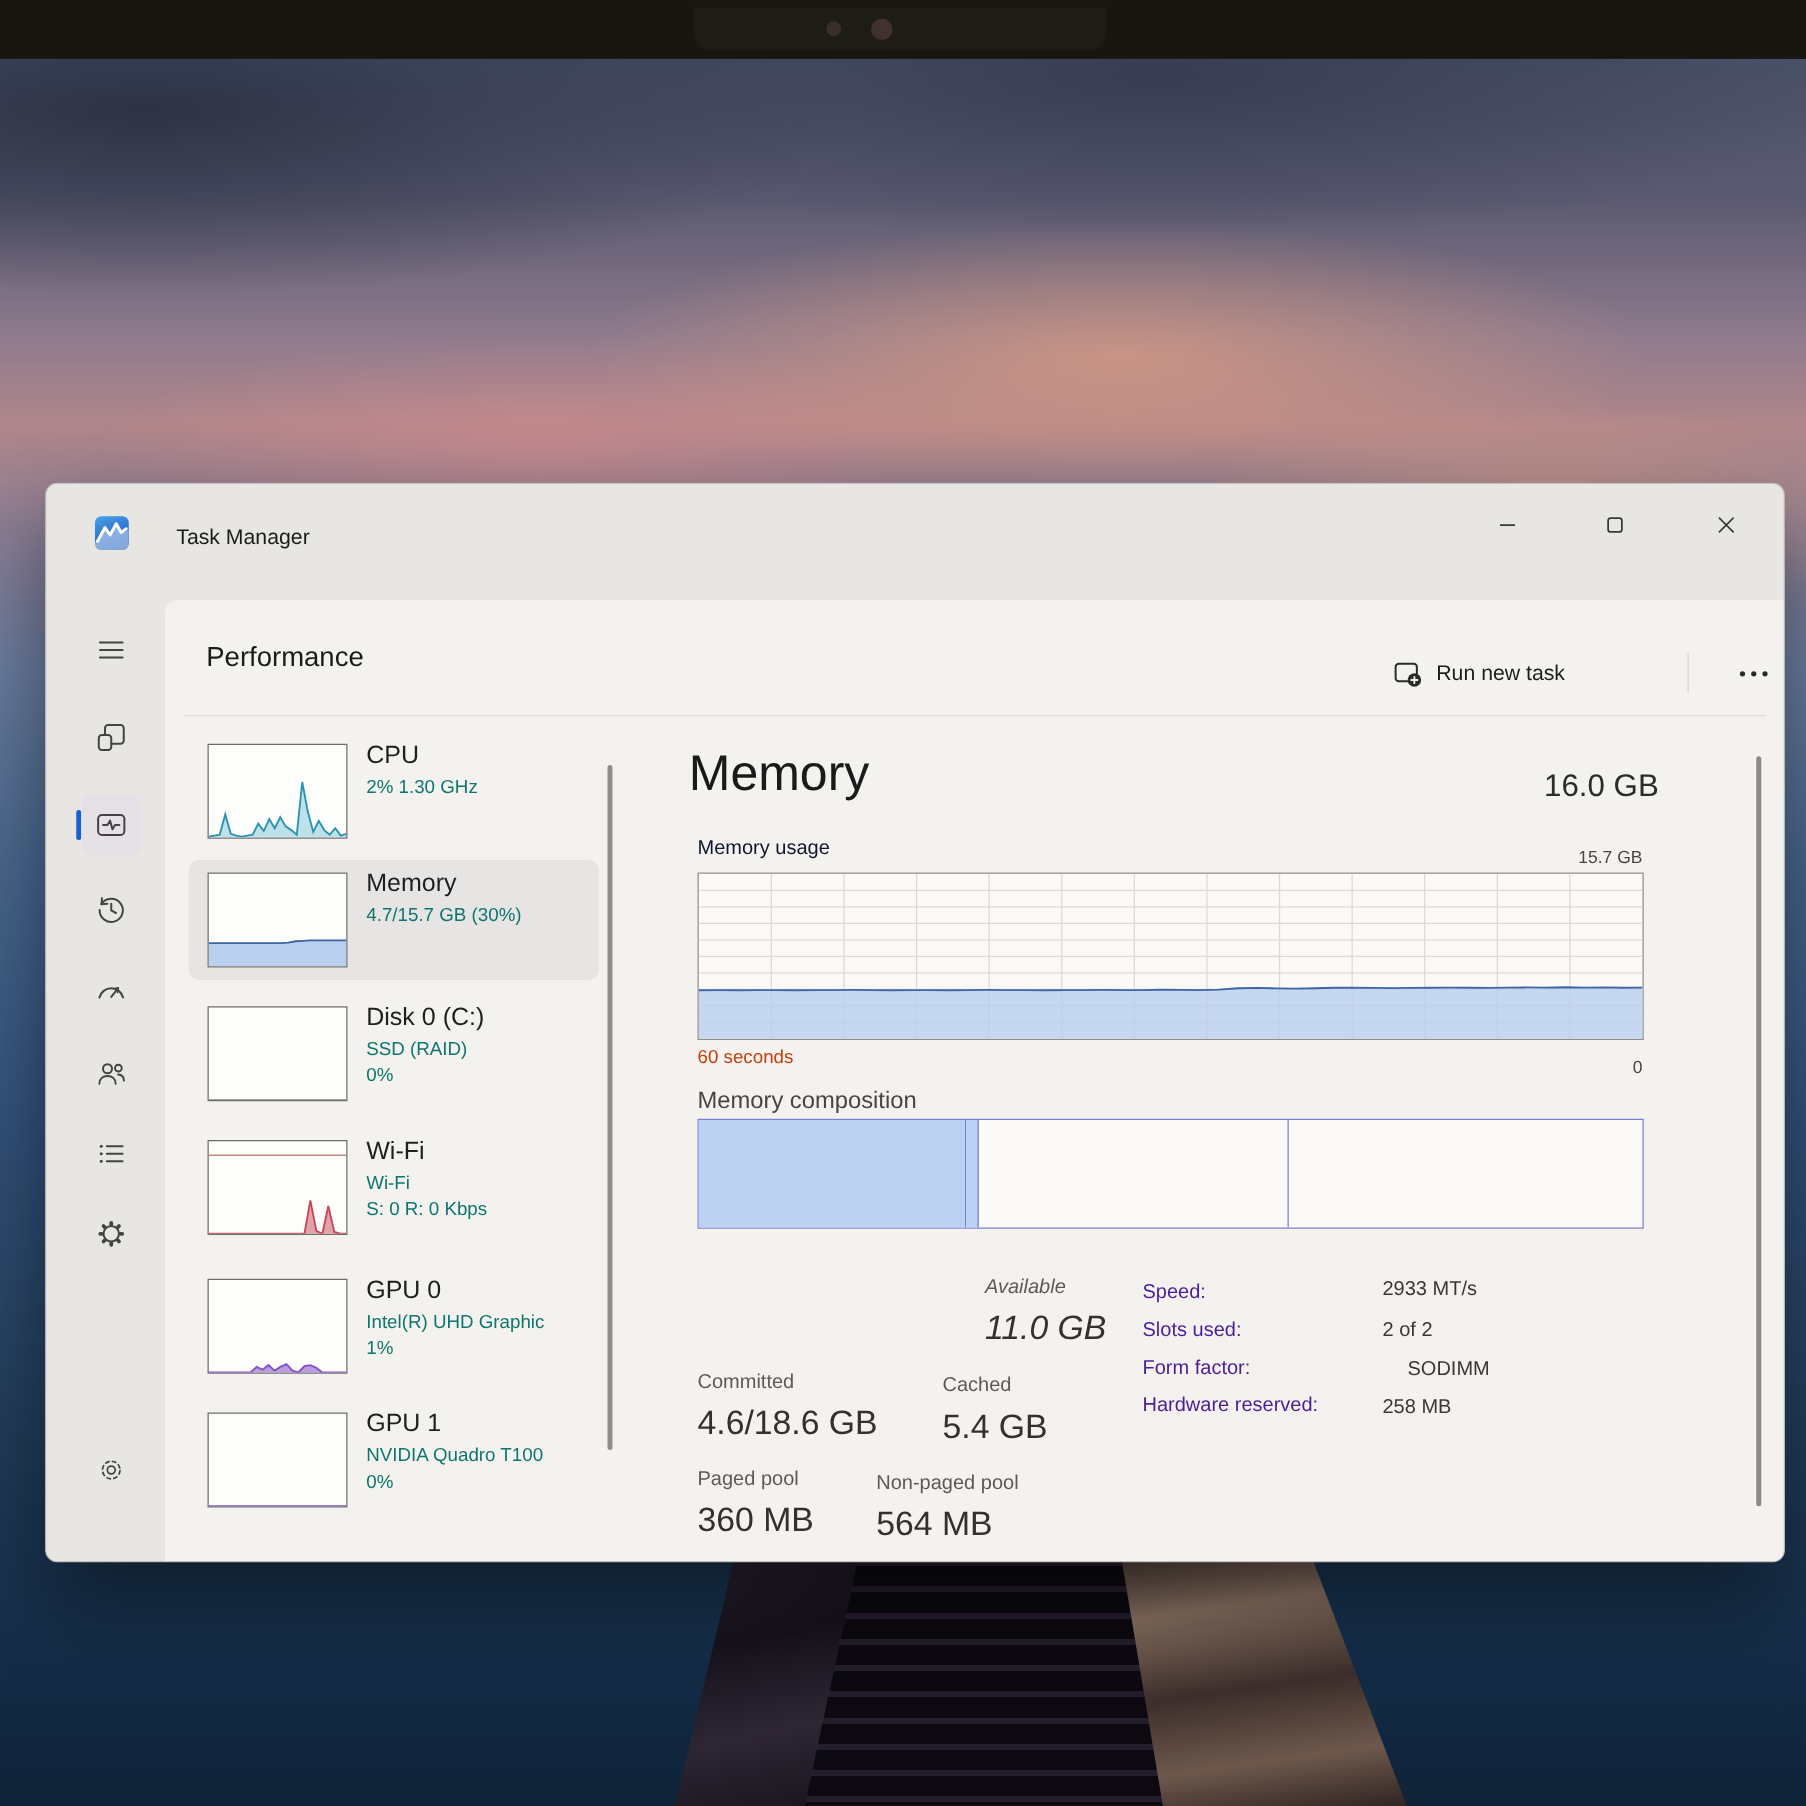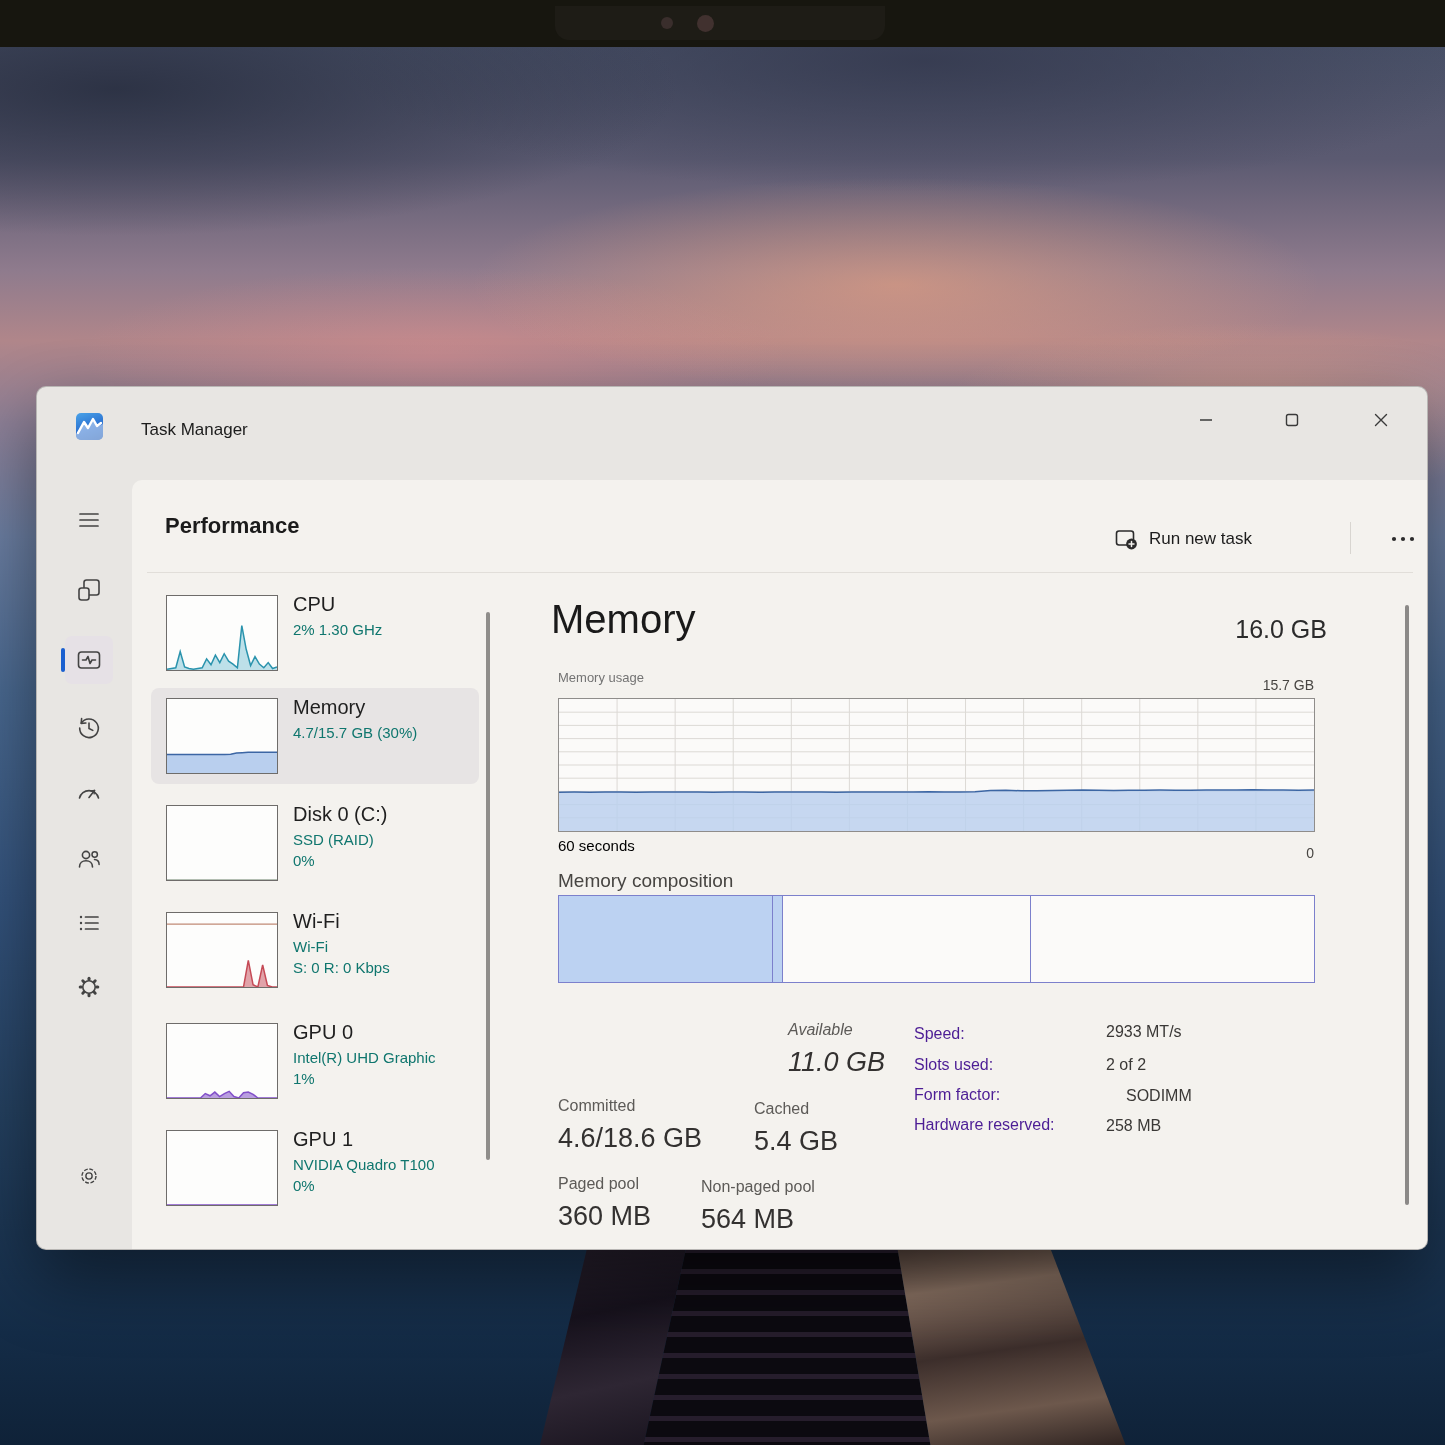--- a/index.html
+++ b/index.html
@@ -44,44 +44,44 @@
 
   
   .side-item { position:absolute; left:28px; width:48px; height:48px; border-radius:7px;
     display:flex; align-items:center; justify-content:center; }
   .side-item.selected { background:#e6e1e6; }
   .sel-bar { position:absolute; left:24px; width:4px; height:24px; border-radius:2px; background:#1a5fd0; }
 
   
   .card { position:absolute; left:95px; top:93px; right:0; bottom:0; background:#f4f2ee;
     border-top-left-radius:10px; }
-  .page-title { position:absolute; left:33px; top:33px; font-size:22px; font-weight:700; color:#1b1b1b; }
+  .page-title { position:absolute; left:33px; top:33px; font-size:22px; font-weight:400; color:#1b1b1b; }
   .run-task { position:absolute; left:982px; top:40px; height:38px; display:flex; align-items:center; gap:11px; color:#1d1d1d; font-size:17px; }
   .hdr-sep { position:absolute; left:1218px; top:42px; width:1px; height:32px; background:#d8d5d0; }
   .more-btn { position:absolute; left:1248px; top:40px; width:46px; height:38px; display:flex; align-items:center; justify-content:center; }
   .hdr-divider { position:absolute; left:15px; right:14px; top:92px; height:1px; background:#e1ded9; }
 
   
   .perf-item { position:absolute; left:114px; width:328px; height:96px; border-radius:8px; }
   .perf-item.selected { background:#e7e4e4; }
   .thumb { position:absolute; left:15px; top:10px; width:112px; height:76px; background:#fdfdfc; border:1px solid #6e6c6a; }
   .thumb svg { position:absolute; inset:0; }
   .pi-text { position:absolute; left:142px; top:8px; width:182px; overflow:hidden; }
   .pi-title { font-size:20px; color:#1f1f1f; margin-bottom:3px; white-space:nowrap; }
   .pi-sub { font-size:15px; color:#0f766e; line-height:21px; white-space:nowrap; overflow:hidden; }
   .list-scrollbar { position:absolute; left:449px; top:225px; width:4px; height:548px; border-radius:2px; background:#8f8d8a; }
 
   
   .mem-title { position:absolute; left:514px; top:210px; font-size:40px; color:#1a1a1a; }
   .mem-total { position:absolute; left:1050px; top:228px; width:240px; text-align:right; font-size:25px; color:#2b2b2b; }
-  .lbl-usage { position:absolute; left:521px; top:283px; font-size:13px; color:#737373;text-align:right; }
+  .lbl-usage { position:absolute; left:521px; top:283px; font-size:16px; color:#0f172a;text-align:right; }
   .lbl-max { position:absolute; left:1100px; top:290px; width:177px; text-align:right; font-size:14px; color:#474542; }
   .usage-chart { position:absolute; left:521px; top:311px; width:757px; height:134px; background:#fbfaf9; border:1px solid #8f8d8b; }
   .usage-chart svg { position:absolute; inset:0; }
-  .lbl-60s { position:absolute; left:521px; top:450px; font-size:15px; color:#000000; }
+  .lbl-60s { position:absolute; left:521px; top:450px; font-size:15px; color:#c2410c; }
   .lbl-zero { position:absolute; left:1180px; top:458px; width:97px; text-align:right; font-size:14px; color:#474542; }
   .lbl-comp { position:absolute; left:521px; top:483px; font-size:19px; color:#474542; }
   .comp-bar { position:absolute; left:521px; top:508px; width:757px; height:88px; background:#fbfaf9; border:1px solid #7c80cc; display:flex; }
   .comp-seg { height:100%; }
 
   .stat { position:absolute; }
   .stat-label { font-size:16px; color:#5c5a57; margin-bottom:8px; }
   .stat-value { font-size:27px; color:#333130; }
   .detail-label { position:absolute; left:877px; font-size:16px; color:#4c1d95; }
   .detail-value { position:absolute; left:1069px; font-size:16px; color:#3a3836; }

